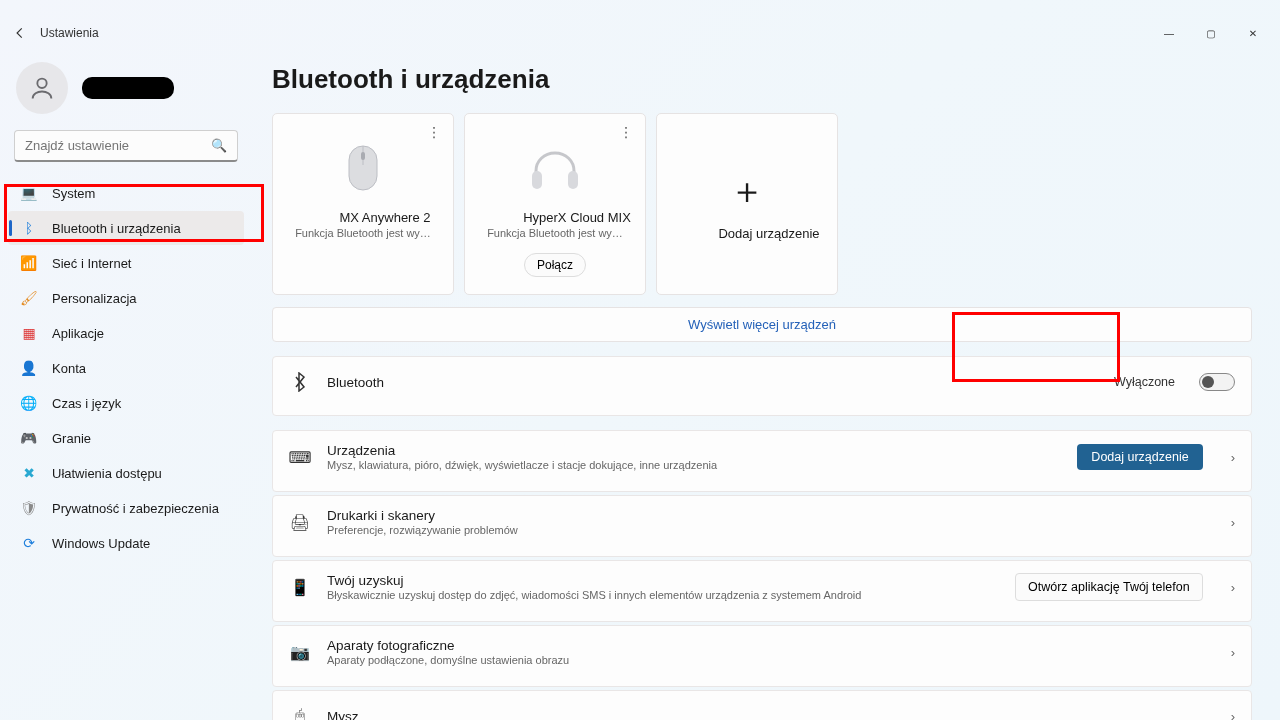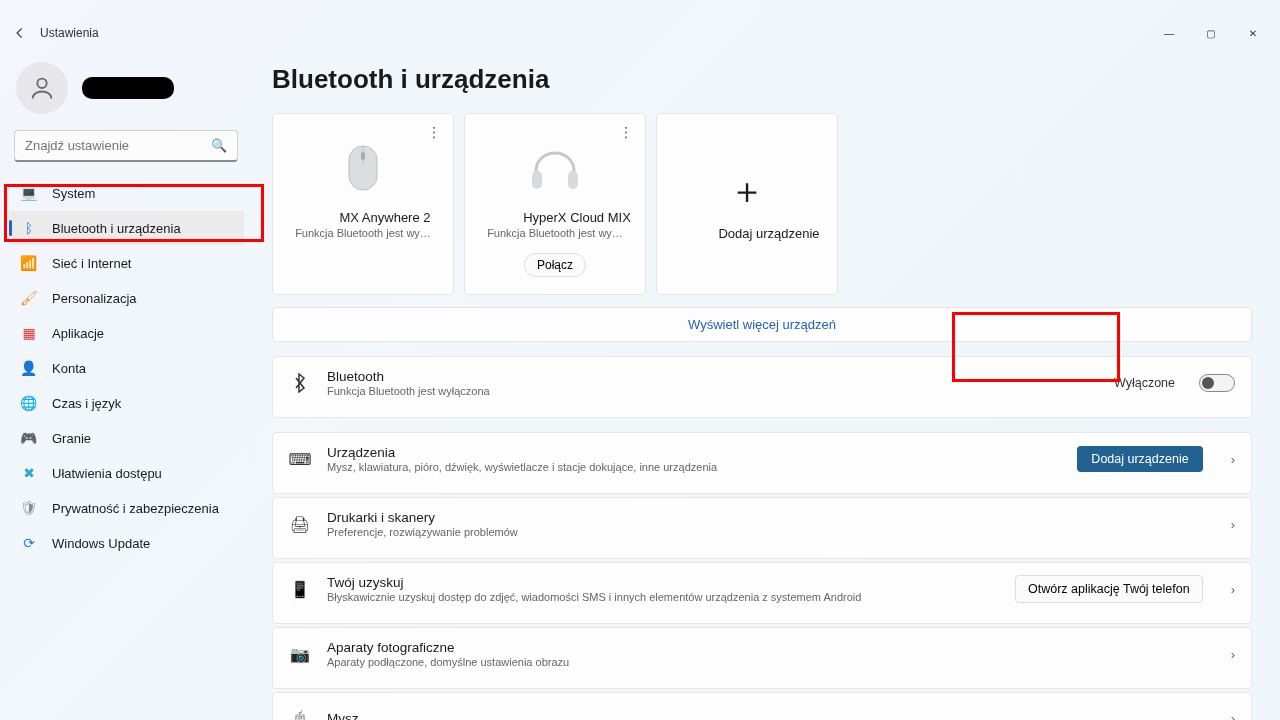--- a/index.html
+++ b/index.html
@@ -382,21 +382,20 @@
     <div class="link-row">Wyświetl więcej urządzeń</div>
 
     <div class="row" style="margin-bottom:14px;">
       <div class="ric">
         <svg width="16" height="20" viewBox="0 0 16 20">
             <path d="M4 5l8 10-5 4V1l5 4-8 10" fill="none" stroke="#333" stroke-width="1.5"></path>
           </svg>
       </div>
       <div class="text">
         <div class="ttl">Bluetooth</div>
-        <div class="sub">Funkcja Bluetooth jest wyłączona</div>
       </div>
       <span class="tlabel">Wyłączone</span>
       <div class="toggle">
           <div class="knob"></div>
         </div>
     </div>
 
     <div id="rows">
         <div class="row">
           <div class="ric">⌨</div>

